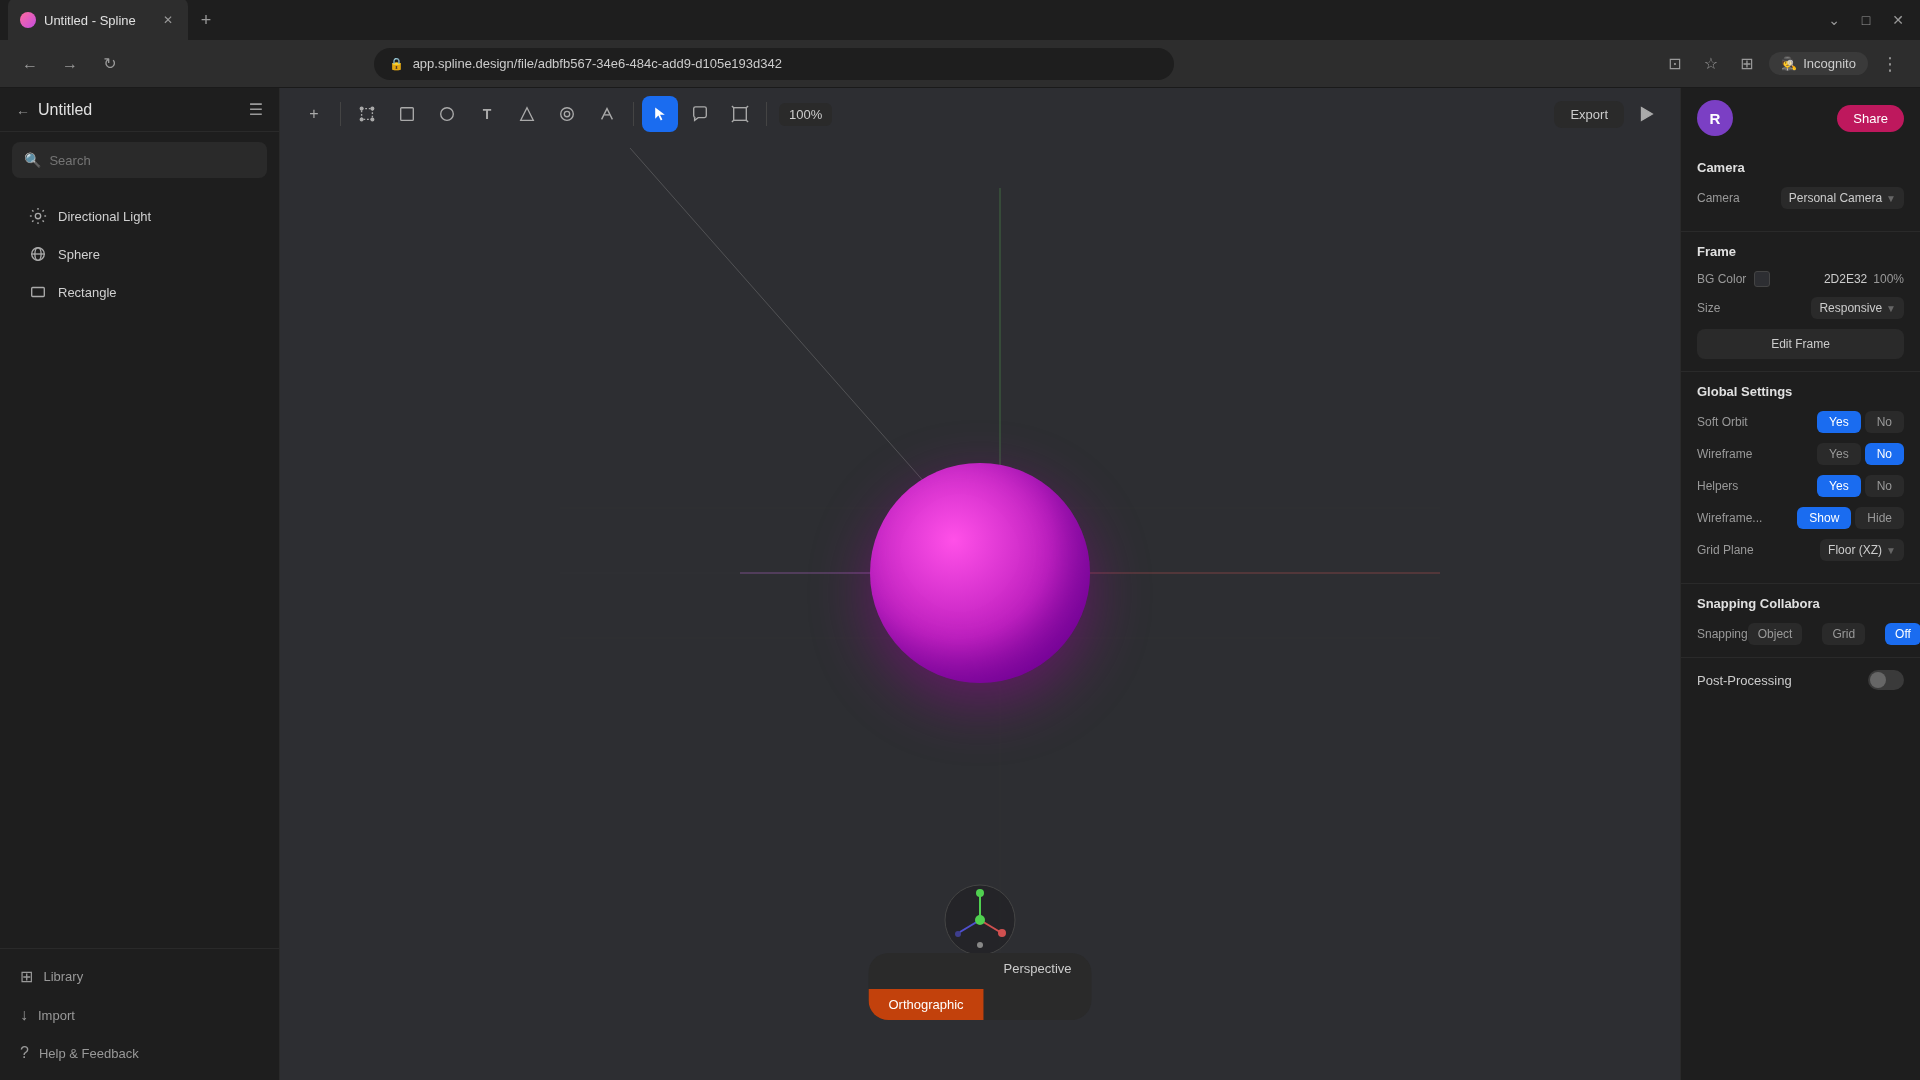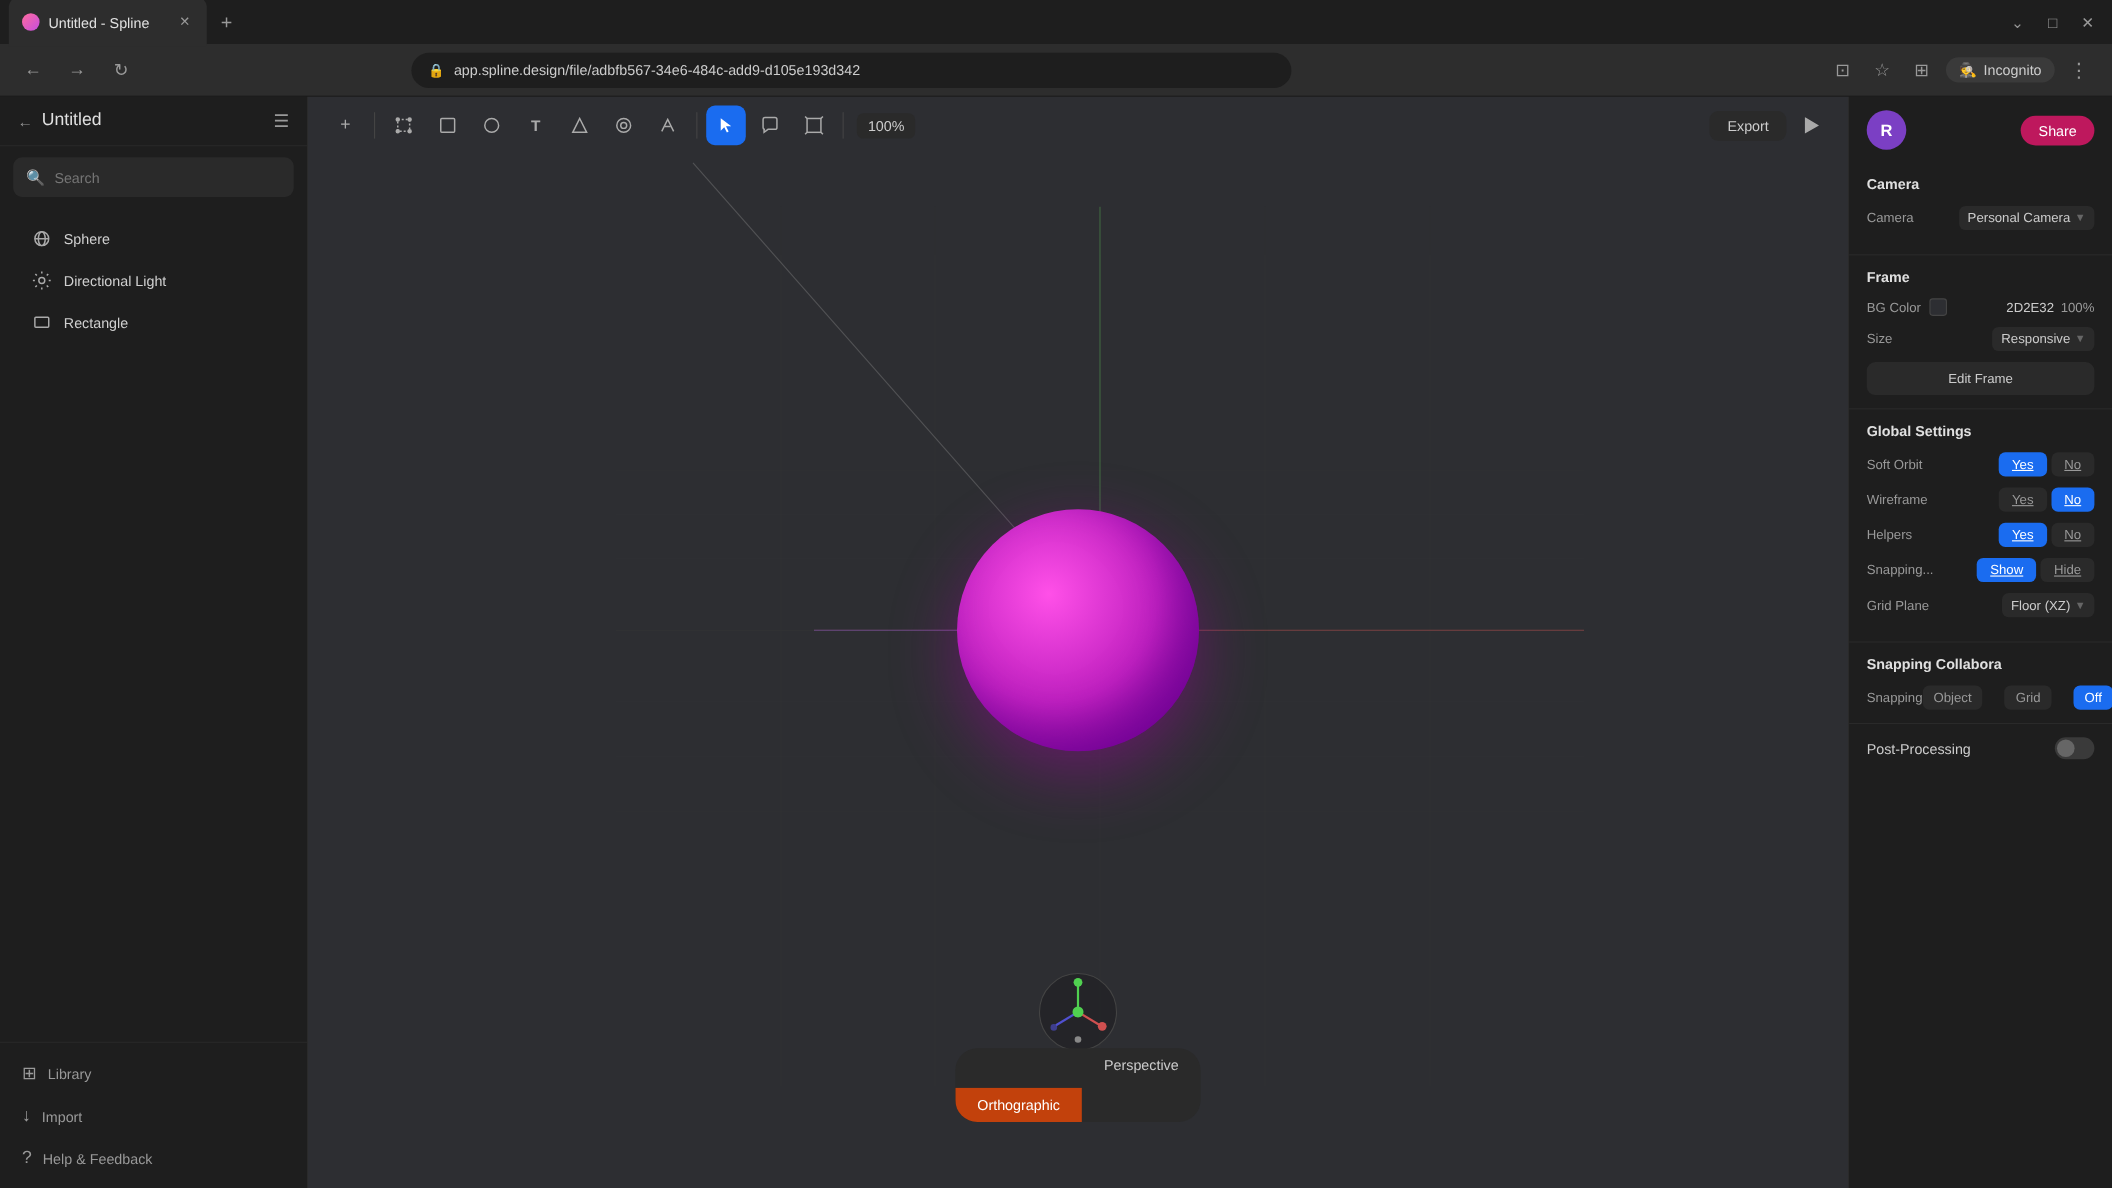--- a/index.html
+++ b/index.html
@@ -87,21 +87,21 @@
     .prop-label { color: #999; font-size: 12px; }
     .prop-value { display: flex; align-items: center; gap: 6px; }
     .dropdown-value { display: flex; align-items: center; gap: 4px; background: #2a2a2a; border-radius: 6px; padding: 4px 8px; color: #ccc; font-size: 12px; cursor: pointer; }
     .dropdown-arrow { color: #666; font-size: 10px; }
     .color-swatch { width: 16px; height: 16px; border-radius: 3px; background: #2D2E32; border: 1px solid #444; }
     .hex-value { color: #ccc; font-size: 12px; margin-left: 48px; }
     .percent-value { color: #999; font-size: 12px; }
     .edit-frame-btn { width: 100%; background: #2a2a2a; border-radius: 8px; padding: 8px; color: #ccc; font-size: 12px; cursor: pointer; text-align: center; margin-top: 4px; }
 
     .toggle-group { display: flex; gap: 4px; }
-    .toggle-btn { padding: 4px 12px; border-radius: 6px; font-size: 12px; cursor: pointer; background: #2a2a2a; color: #999; text-decoration: underline; }
+    .toggle-btn { padding: 4px 12px; border-radius: 6px; font-size: 12px; cursor: pointer; background: #2a2a2a; color: #999; }
     .toggle-btn.active-yes { background: #1a6cf0; color: white; }
     .toggle-btn.active-no { background: #1a6cf0; color: white; }
 
     .size-dropdown { display: flex; align-items: center; gap: 4px; background: #2a2a2a; border-radius: 6px; padding: 4px 8px; color: #ccc; font-size: 12px; cursor: pointer; }
 
     .snapping-section { padding: 12px 16px; border-bottom: 1px solid #2a2a2a; }
     .snapping-row { display: flex; align-items: center; justify-content: space-between; }
     .snapping-options { display: flex; gap: 20px; }
     .snap-btn { padding: 4px 10px; border-radius: 6px; font-size: 12px; cursor: pointer; background: #2a2a2a; color: #999; }
     .snap-btn.active { background: #1a6cf0; color: white; }
@@ -158,31 +158,20 @@
       </div>
       <div class="menu-icon">☰</div>
     </div>
 
     <div class="search-bar">
       <span class="search-icon-s">🔍</span>
       <input class="search-input" type="text" placeholder="Search" style="">
     </div>
 
     <div class="layer-list">
-
-      <div class="layer-item">
-        <div class="layer-icon">
-          <svg viewBox="0 0 20 20" width="18" height="18" fill="none" stroke="#aaa" stroke-width="1.5">
-            <circle cx="10" cy="10" r="7"></circle>
-            <ellipse cx="10" cy="10" rx="3.5" ry="7"></ellipse>
-            <line x1="3" y1="10" x2="17" y2="10"></line>
-          </svg>
-        </div>
-        <span class="layer-name">Sphere</span>
-      </div>
 
       <div class="layer-item">
         <div class="layer-icon">
           <svg viewBox="0 0 20 20" width="18" height="18" fill="none" stroke="#aaa" stroke-width="1.5">
             <circle cx="10" cy="10" r="3"></circle>
             <line x1="10" y1="3" x2="10" y2="1"></line>
             <line x1="10" y1="17" x2="10" y2="19"></line>
             <line x1="3" y1="10" x2="1" y2="10"></line>
             <line x1="17" y1="10" x2="19" y2="10"></line>
             <line x1="5" y1="5" x2="3.5" y2="3.5"></line>
@@ -190,20 +179,31 @@
             <line x1="15" y1="5" x2="16.5" y2="3.5"></line>
             <line x1="5" y1="15" x2="3.5" y2="16.5"></line>
           </svg>
         </div>
         <span class="layer-name">Directional Light</span>
       </div>
 
       <div class="layer-item">
         <div class="layer-icon">
           <svg viewBox="0 0 20 20" width="18" height="18" fill="none" stroke="#aaa" stroke-width="1.5">
+            <circle cx="10" cy="10" r="7"></circle>
+            <ellipse cx="10" cy="10" rx="3.5" ry="7"></ellipse>
+            <line x1="3" y1="10" x2="17" y2="10"></line>
+          </svg>
+        </div>
+        <span class="layer-name">Sphere</span>
+      </div>
+
+      <div class="layer-item">
+        <div class="layer-icon">
+          <svg viewBox="0 0 20 20" width="18" height="18" fill="none" stroke="#aaa" stroke-width="1.5">
             <rect x="3" y="5" width="14" height="10" rx="1"></rect>
           </svg>
         </div>
         <span class="layer-name">Rectangle</span>
       </div>
     </div>
 
     <div class="sidebar-footer">
       <div class="footer-item">
         <span class="footer-icon">⊞</span>
@@ -436,21 +436,21 @@
           <div class="toggle-btn active-yes">
             <span>Yes</span>
           </div>
           <div class="toggle-btn">
             <span>No</span>
           </div>
         </div>
       </div>
 
       <div class="prop-row">
-        <span class="prop-label">Snapping...</span>
+        <span class="prop-label">Wireframe...</span>
         <div class="toggle-group">
           <div class="toggle-btn active-yes">
             <span>Show</span>
           </div>
           <div class="toggle-btn">
             <span>Hide</span>
           </div>
         </div>
       </div>
 

